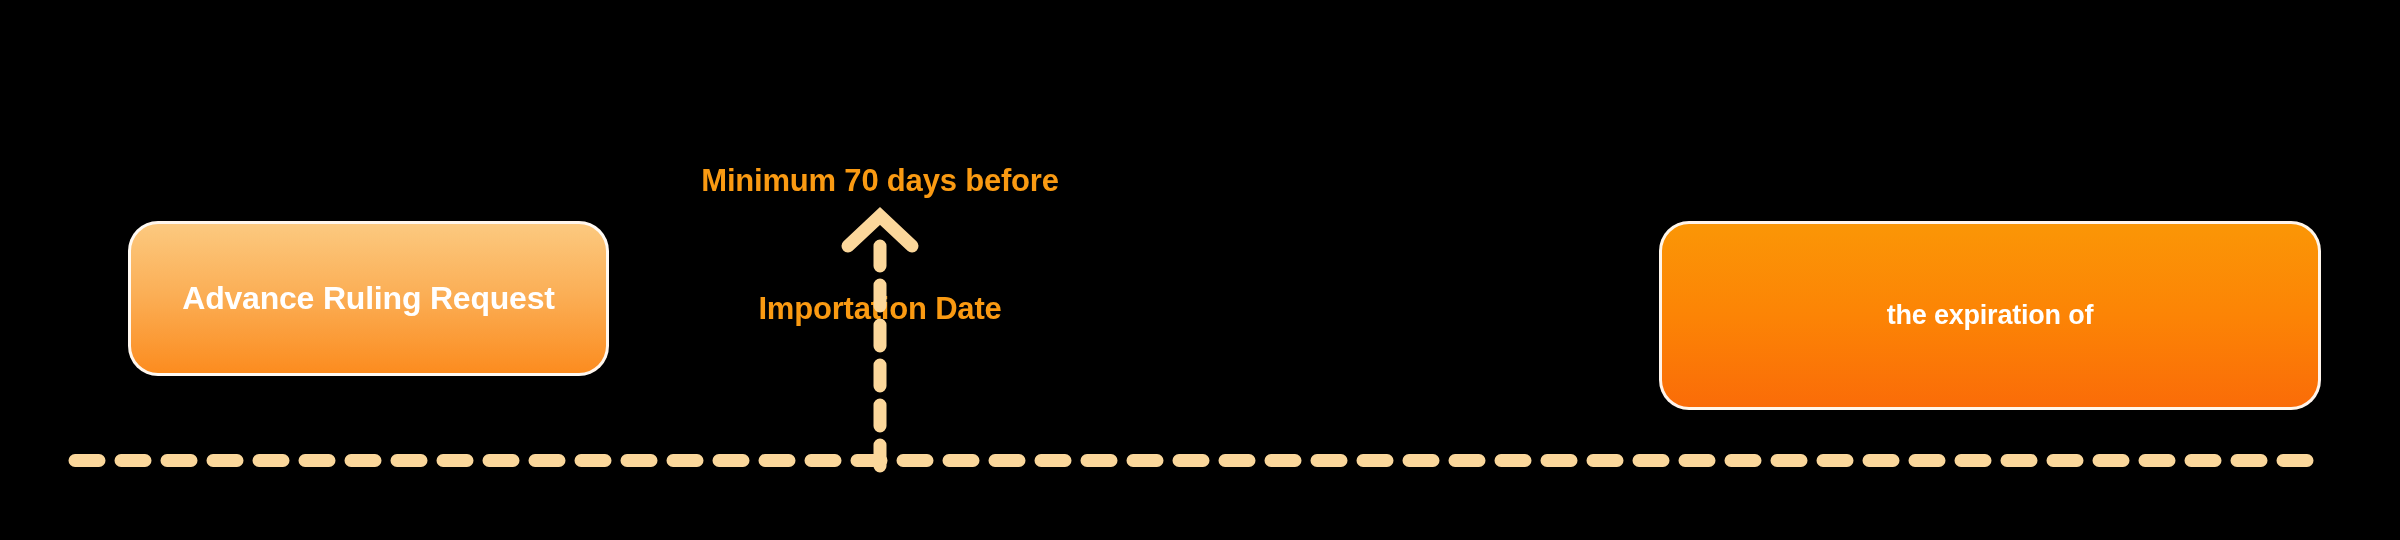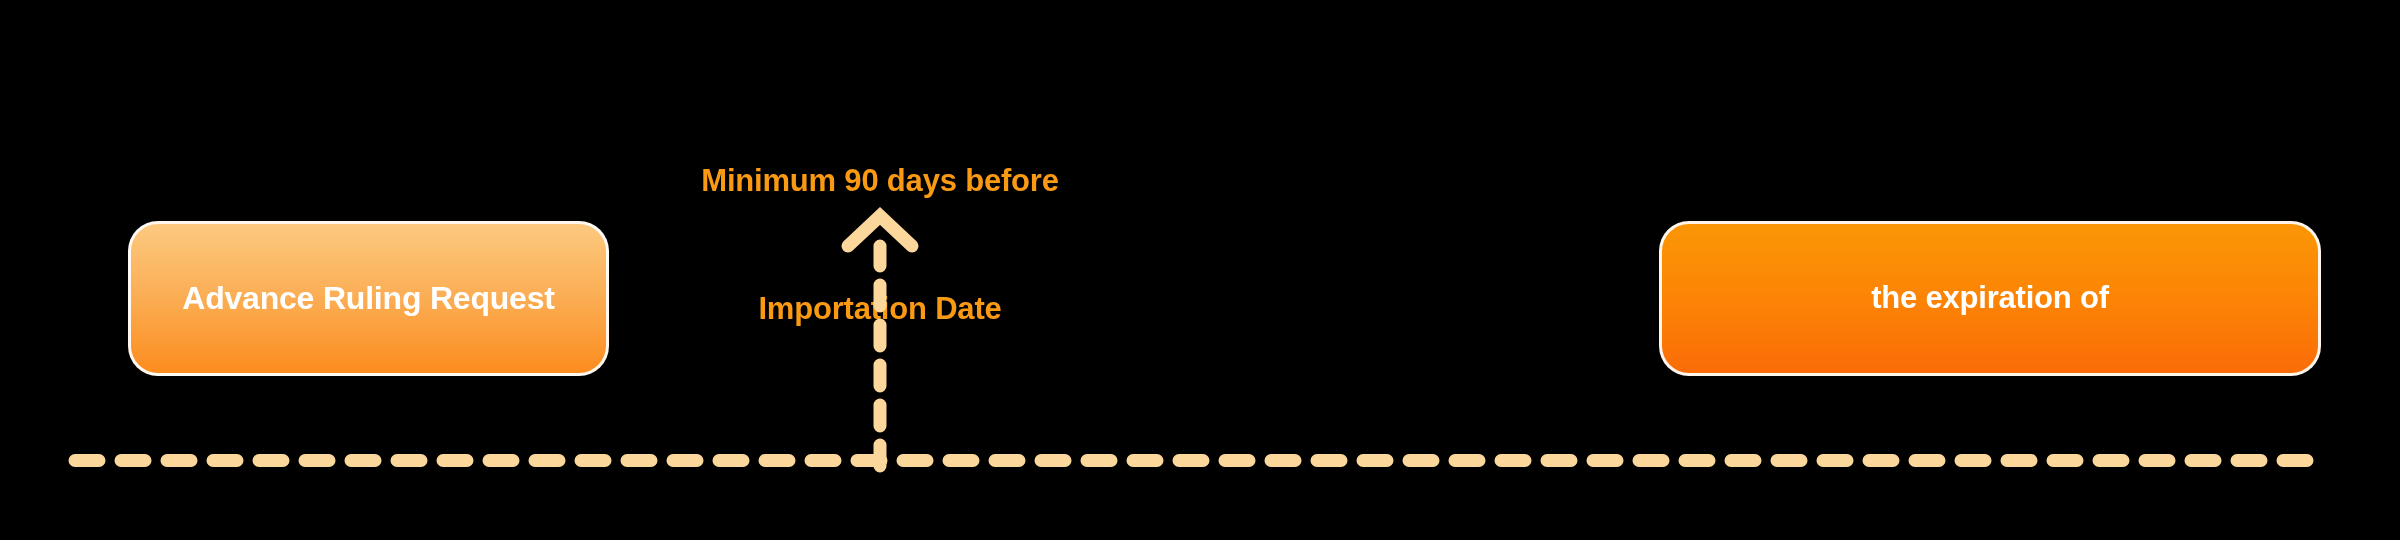--- a/index.html
+++ b/index.html
@@ -56,23 +56,23 @@
     width: 481px;
     height: 155px;
     background: linear-gradient(180deg, #FCC97F 0%, #FBAE55 48%, #FC8C1F 100%);
     font-size: 32px;
     letter-spacing: -0.2px;
   }
   #node-expiration {
     left: 1659px;
     top: 221px;
     width: 662px;
-    height: 155px;
+    height: 189px;
     background: linear-gradient(180deg, #FB9606 0%, #FC8405 50%, #FA6C08 100%);
-    font-size: 31px;
+    font-size: 27px;
     line-height: 1.37;
     letter-spacing: -0.2px;
   }
   .node .label-lines { display: block; }
   .node .ln { display: block; }
 
   
   #timeline {
     position: absolute;
     left: 68px;
@@ -89,21 +89,21 @@
     height: 260px;
   }
   svg { display: block; overflow: visible; }
 </style>
 </head>
 <body>
 
 <div id="canvas">
 
   <div class="annotation">
-    <span class="ln">Minimum 90 days before</span>
+    <span class="ln">Minimum 70 days before</span>
     <span class="ln">Importation Date</span>
   </div>
 
   <div class="node" id="node-request">
     <span class="label-lines">
       <span class="ln">Advance Ruling Request</span>
     </span>
   </div>
 
   <div class="node" id="node-expiration">

